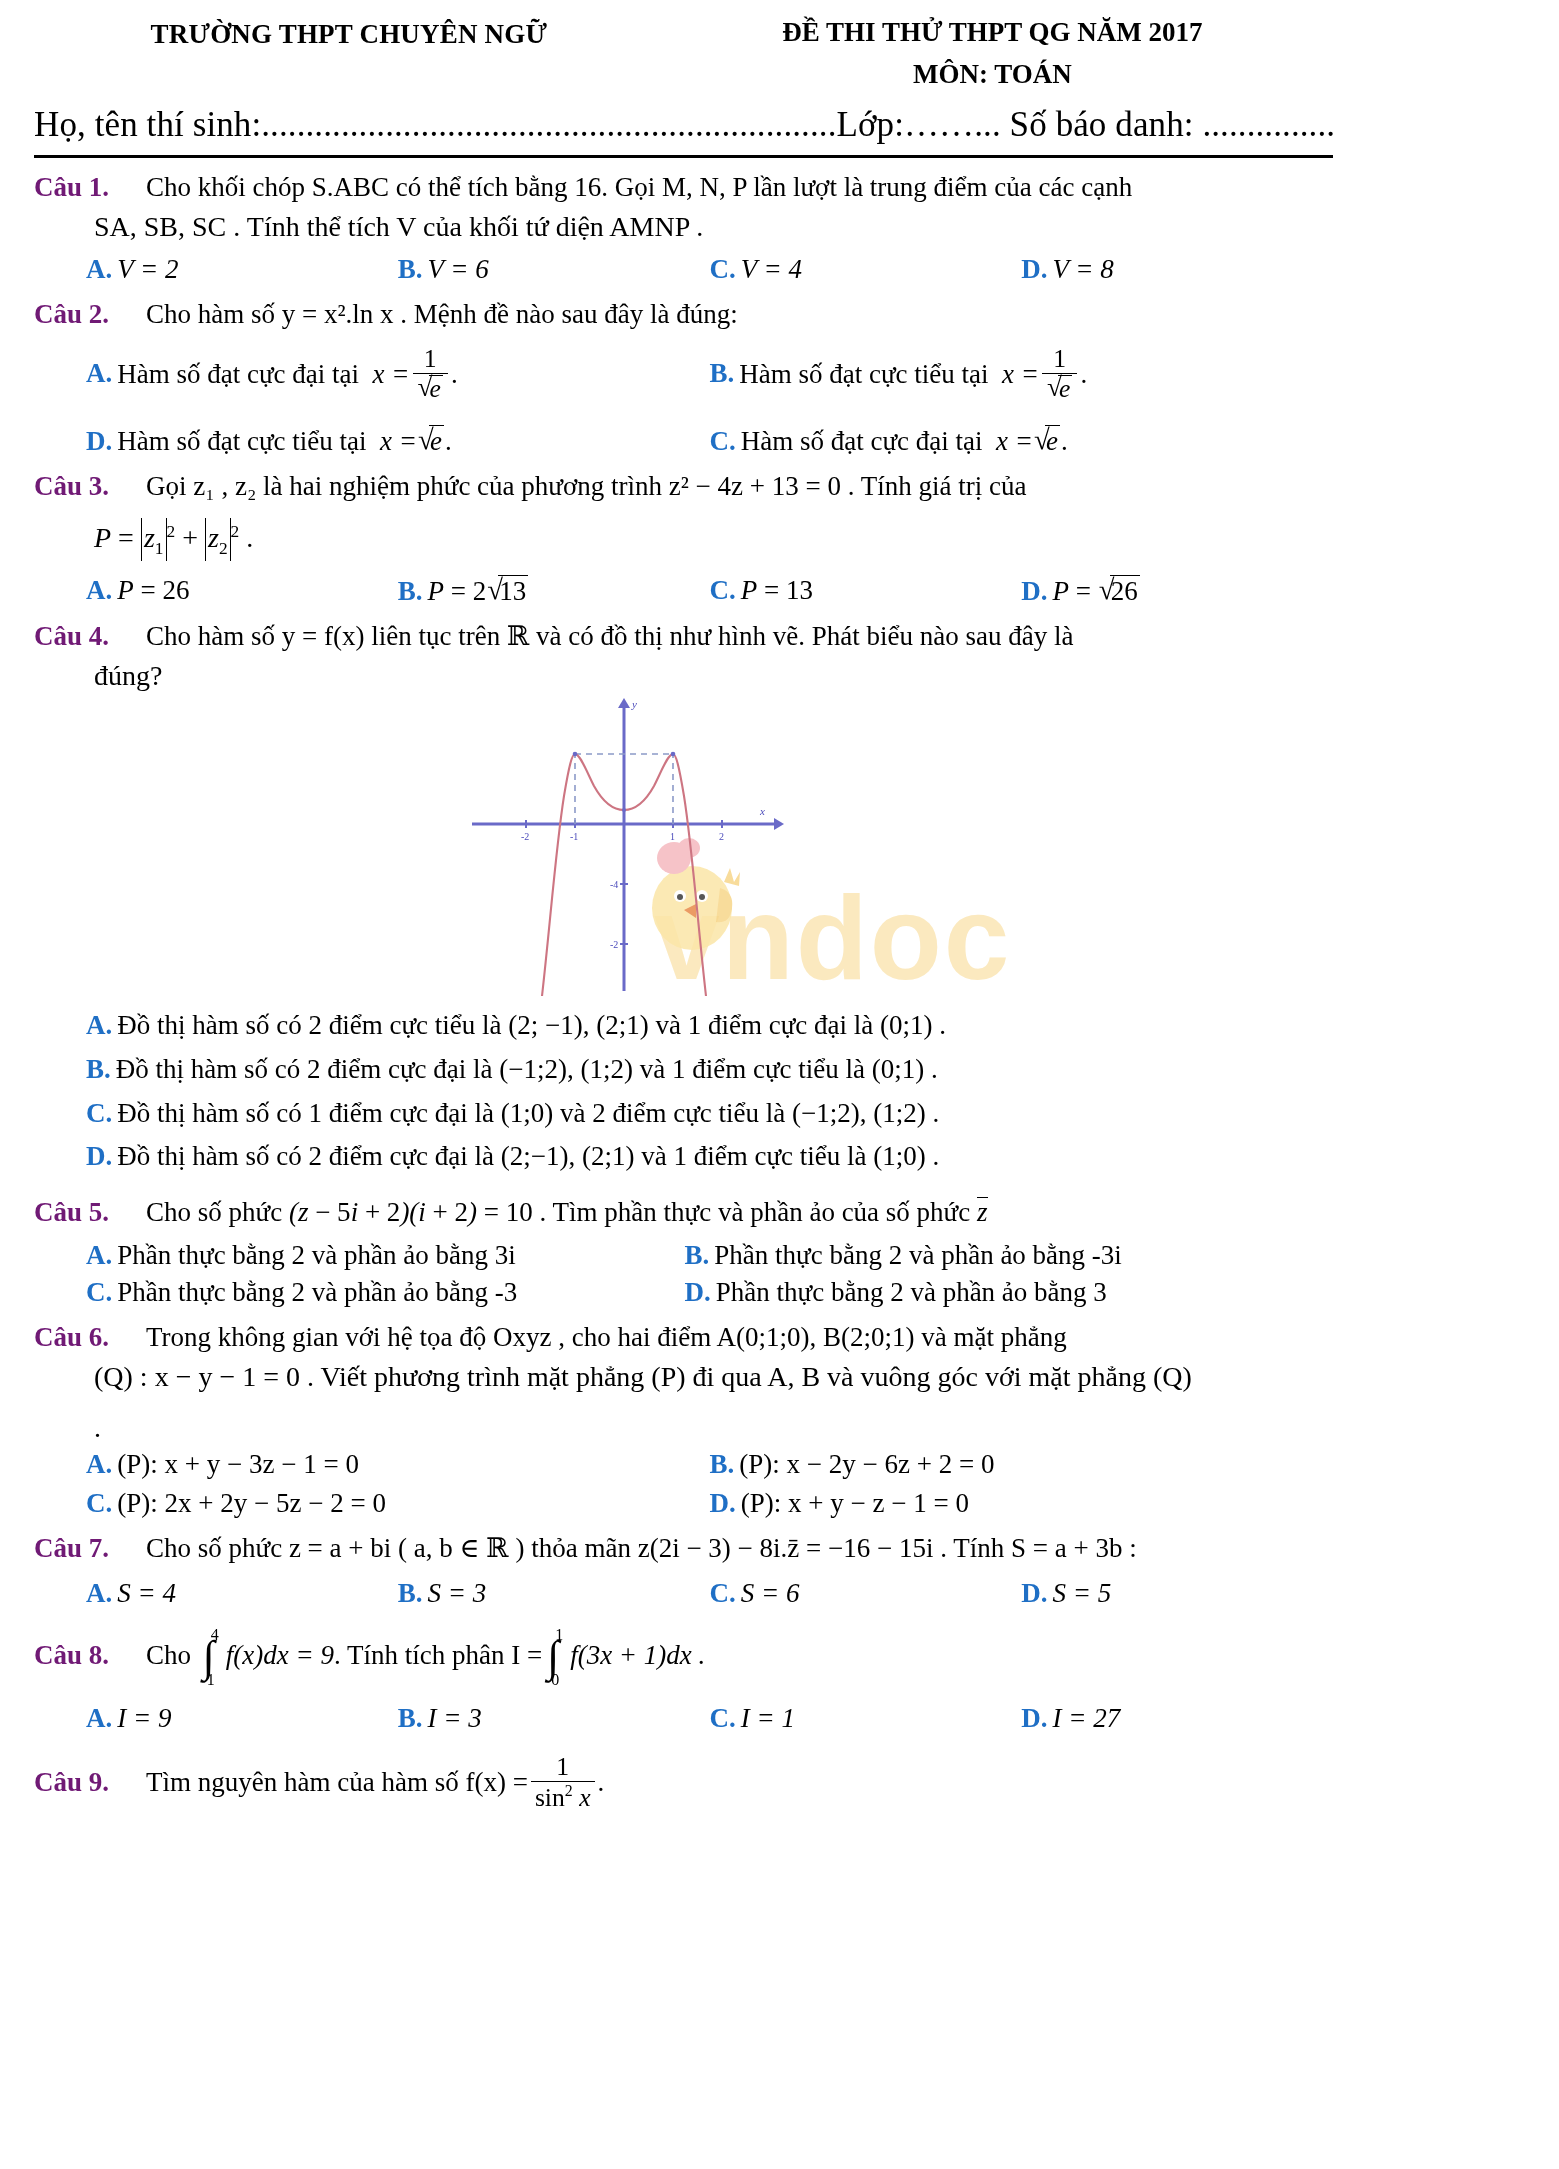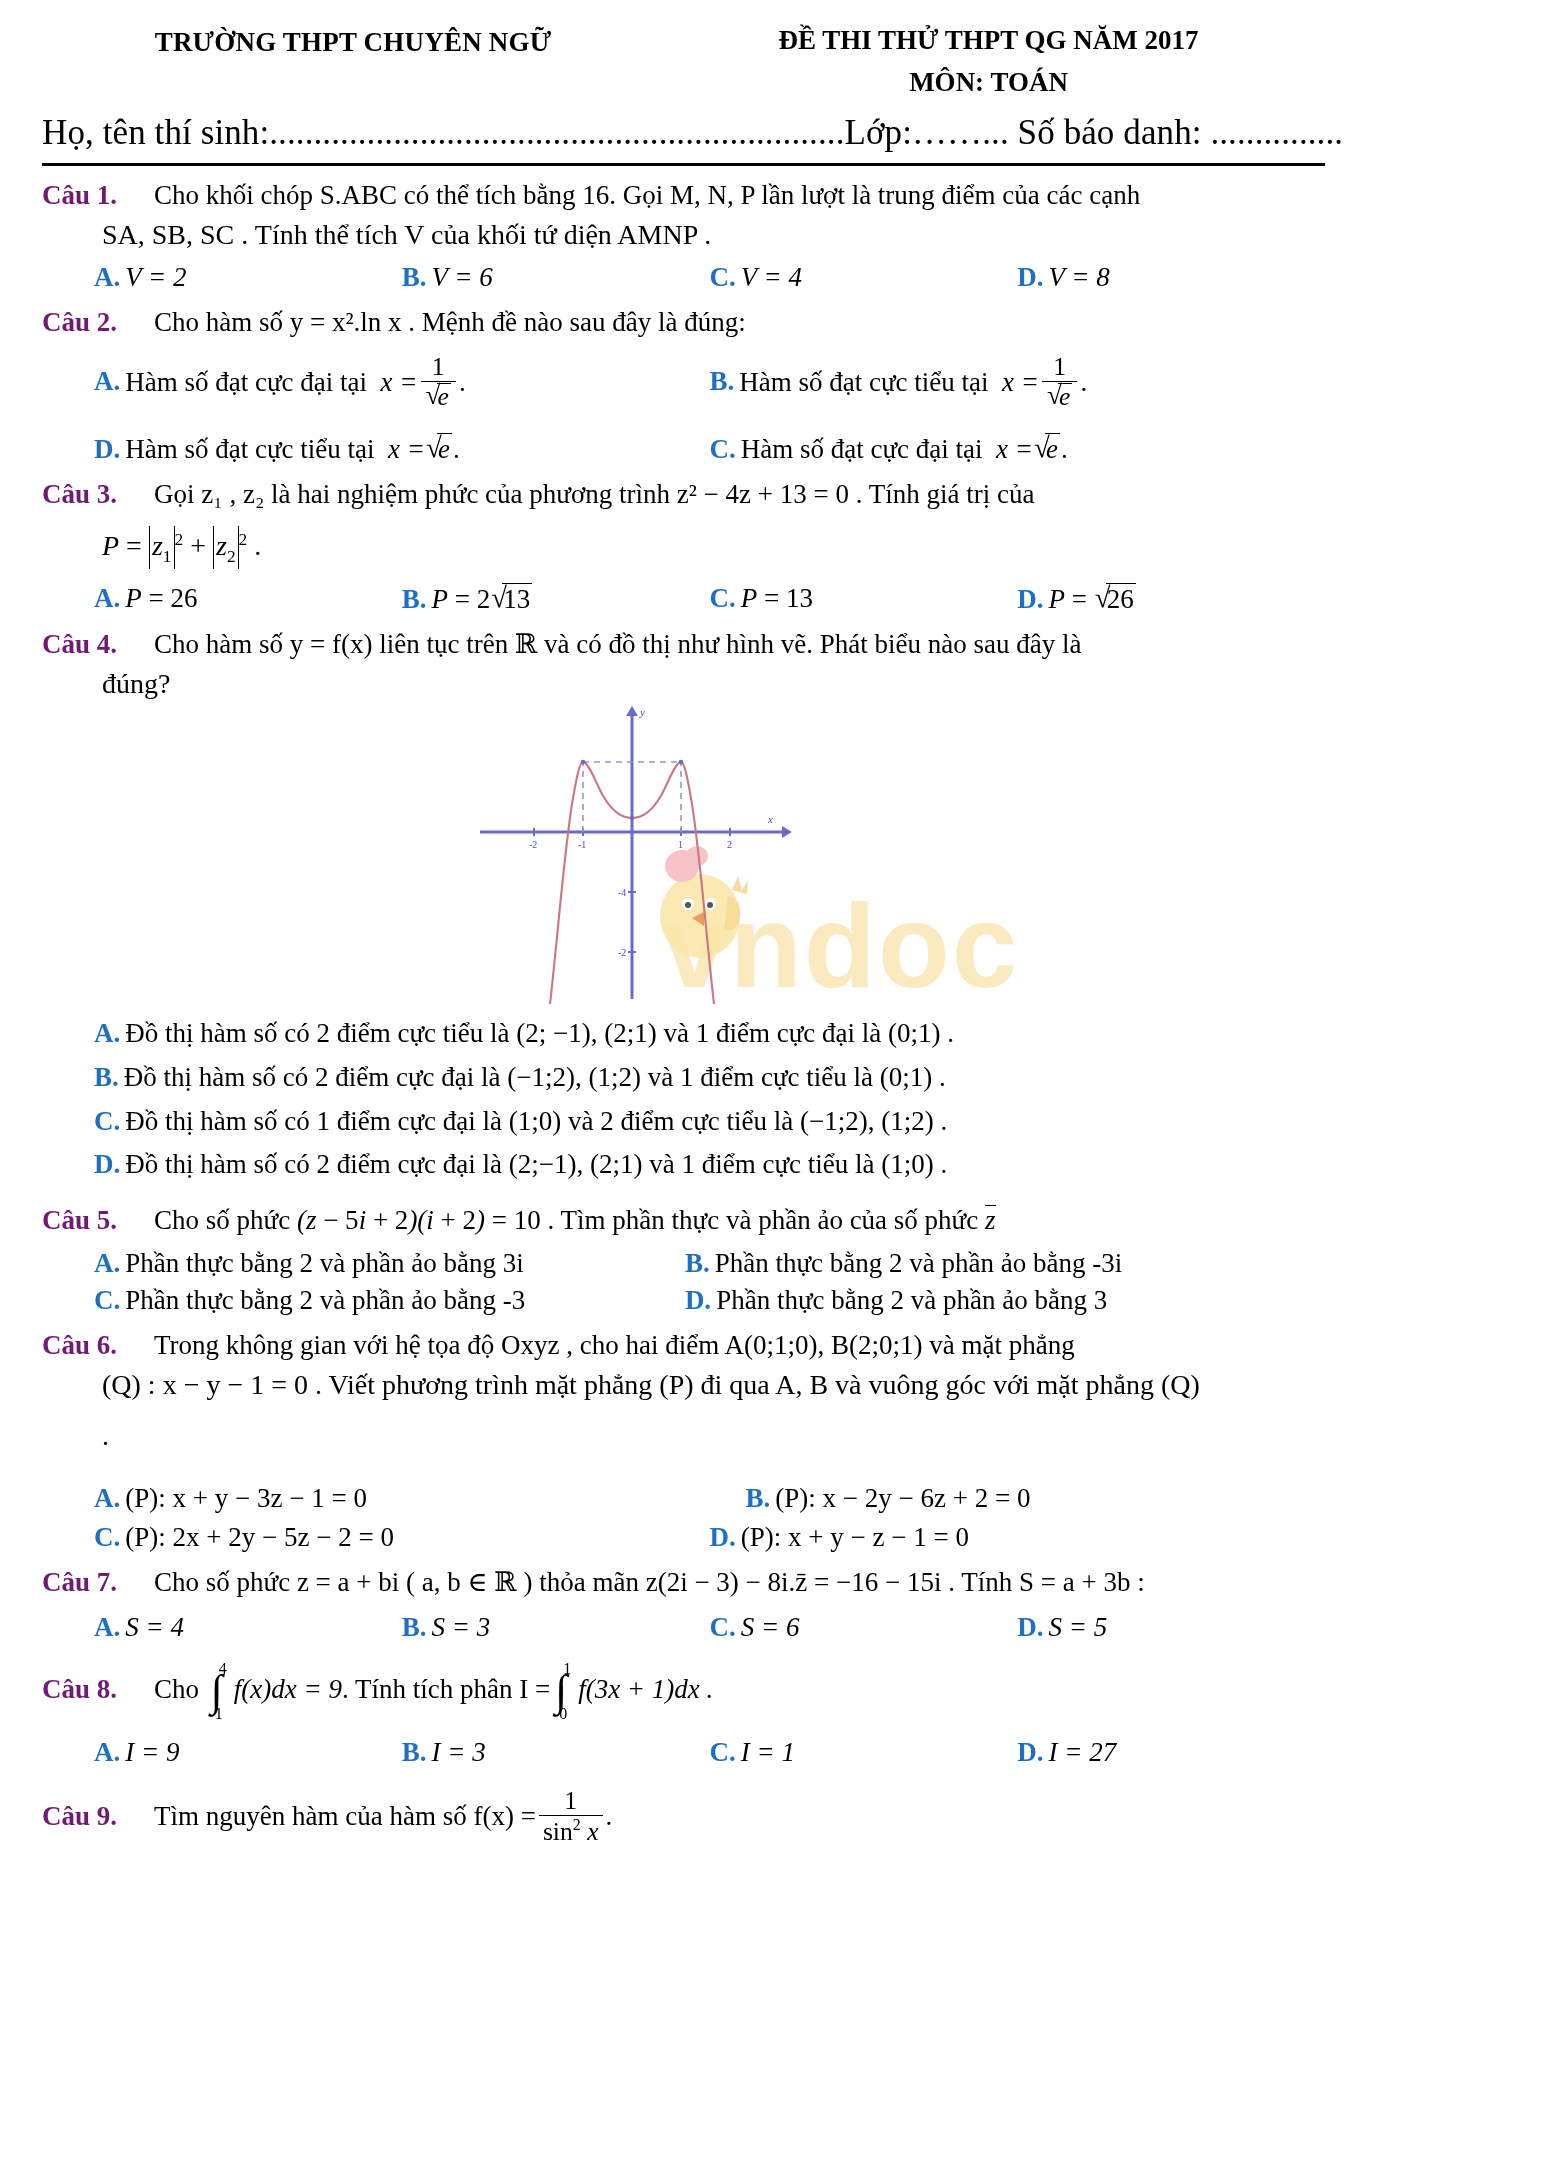--- a/index.html
+++ b/index.html
@@ -7,21 +7,21 @@
     width:1559px;
     background:#ffffff;
     font-family:"Liberation Serif","DejaVu Serif",serif;
     color:#000000;
     -webkit-font-smoothing:antialiased;
   }
   .page{
     position:relative;
     width:1367px;
     min-height:2169px;
-    padding:8px;
+    padding:0;
     box-sizing:border-box;
     overflow:hidden;
   }
   
   .header{
     display:flex;
     padding:14px 40px 0 40px;
     align-items:flex-start;
   }
   .hdr-left{
@@ -312,21 +312,21 @@
     <div class="opts two wide" style="margin-top:6px;">
       <div><span class="ol">C.</span><span>Phần thực bằng 2 và phần ảo bằng -3</span></div>
       <div><span class="ol">D.</span><span>Phần thực bằng 2 và phần ảo bằng 3</span></div>
     </div>
 
     <div class="q justify">
       <span class="qnum">Câu 6.</span><span class="qbody">Trong không gian với hệ tọa độ Oxyz , cho hai điểm  A(0;1;0),  B(2;0;1)  và mặt phẳng</span>
       <span class="qcont">(Q) : x − y − 1 = 0 . Viết phương trình mặt phẳng (P) đi qua A, B và vuông góc với mặt phẳng (Q)</span>
       <span class="qcont" style="margin-top:10px;">.</span>
     </div>
-    <div class="opts two" style="margin-top:26px;gap:36px;">
+    <div class="opts two" style="margin-top:0;">
       <div><span class="ol">A.</span><span>(P):  x + y − 3z − 1 = 0</span></div>
       <div><span class="ol">B.</span><span>(P):  x − 2y − 6z + 2 = 0</span></div>
     </div>
     <div class="opts two" style="margin-top:8px;font-family:Liberation Serif, serif;">
       <div><span class="ol">C.</span><span>(P):  2x + 2y − 5z − 2 = 0</span></div>
       <div><span class="ol">D.</span><span>(P):  x + y − z − 1 = 0</span></div>
     </div>
 
     <div class="q">
       <span class="qnum">Câu 7.</span><span class="qbody">Cho số phức z = a + bi ( a, b ∈ ℝ ) thỏa mãn  z(2i − 3) − 8i.z̄ = −16 − 15i . Tính  S = a + 3b :</span>

